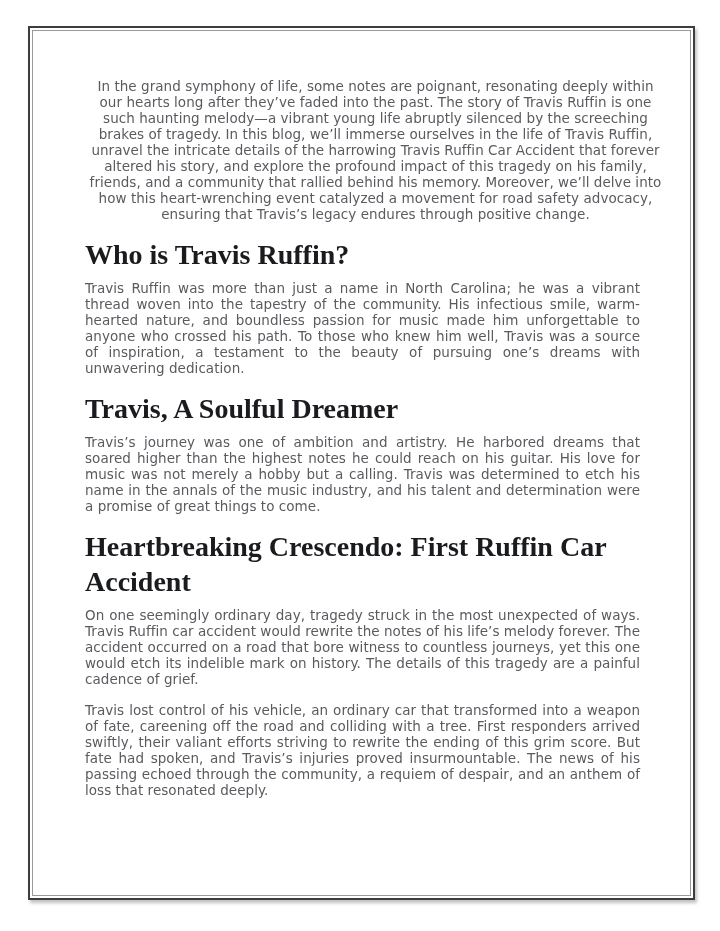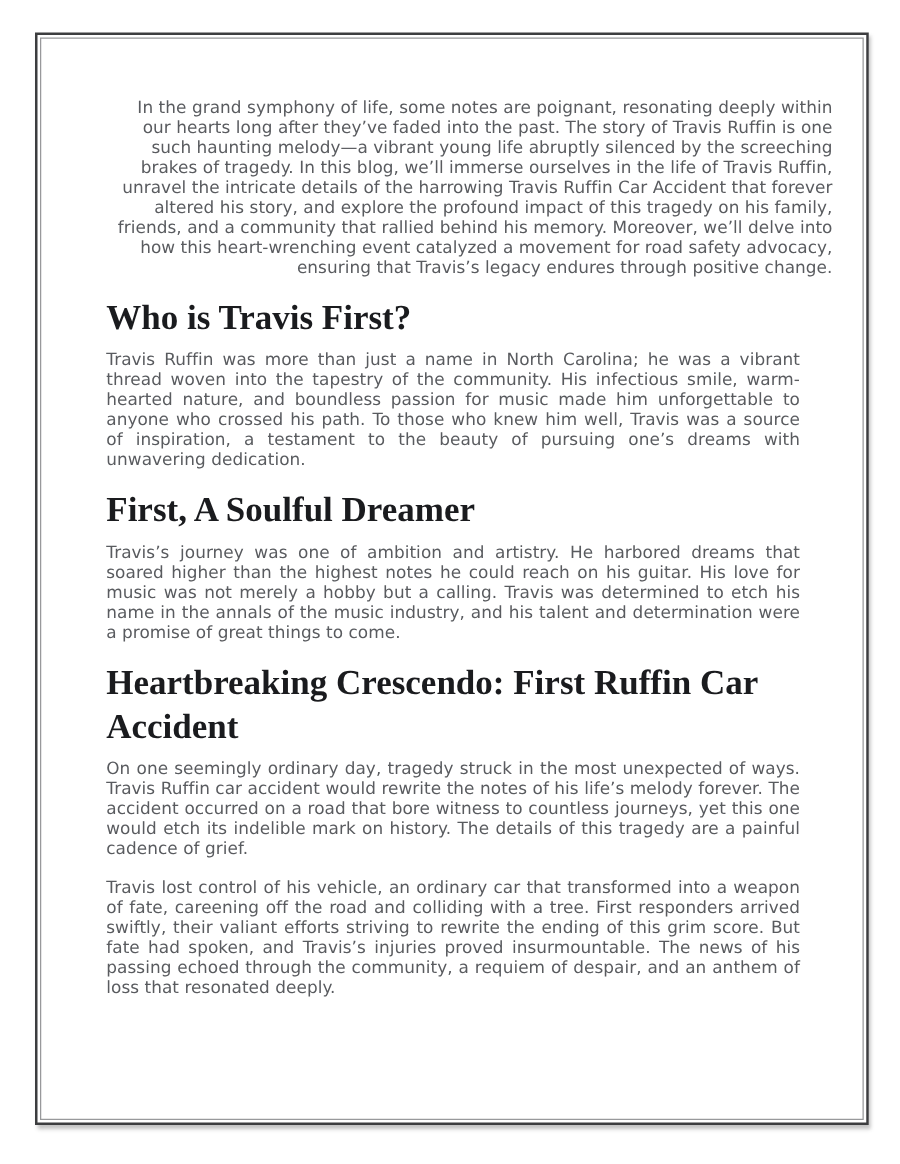--- a/index.html
+++ b/index.html
@@ -39,21 +39,21 @@
   }
   p.body-text {
     margin: 0 0 15px 0;
     font-size: 13.5px;
     line-height: 16px;
     letter-spacing: 0.05px;
     color: #595b5f;
     text-align: justify;
   }
   p.body-text.ragged {
-    text-align: right;
+    text-align: center;
     margin-right: -26px;
   }
   h2.section-heading {
     margin: 5px 0 8px 0;
     font-family: "Liberation Serif", "DejaVu Serif", serif;
     font-weight: 700;
     font-size: 28px;
     line-height: 35px;
     color: #1a1b1e;
     letter-spacing: 0;
@@ -62,24 +62,24 @@
 </style>
 </head>
 <body>
 
 <div class="frame-outer">
   <div class="frame-inner">
     <div class="content">
 
       <p class="body-text ragged">In the grand symphony of life, some notes are poignant, resonating deeply within our hearts long after they’ve faded into the past. The story of Travis Ruffin is one such haunting melody—a vibrant young life abruptly silenced by the screeching brakes of tragedy. In this blog, we’ll immerse ourselves in the life of Travis Ruffin, unravel the intricate details of the harrowing Travis Ruffin Car Accident that forever altered his story, and explore the profound impact of this tragedy on his family, friends, and a community that rallied behind his memory. Moreover, we’ll delve into how this heart-wrenching event catalyzed a movement for road safety advocacy, ensuring that Travis’s legacy endures through positive change.</p>
 
-      <h2 class="section-heading">Who is Travis First?</h2>
+      <h2 class="section-heading">Who is Travis Ruffin?</h2>
       <p class="body-text">Travis Ruffin was more than just a name in North Carolina; he was a vibrant thread woven into the tapestry of the community. His infectious smile, warm-hearted nature, and boundless passion for music made him unforgettable to anyone who crossed his path. To those who knew him well, Travis was a source of inspiration, a testament to the beauty of pursuing one’s dreams with unwavering dedication.</p>
 
-      <h2 class="section-heading">First, A Soulful Dreamer</h2>
+      <h2 class="section-heading">Travis, A Soulful Dreamer</h2>
       <p class="body-text">Travis’s journey was one of ambition and artistry. He harbored dreams that soared higher than the highest notes he could reach on his guitar. His love for music was not merely a hobby but a calling. Travis was determined to etch his name in the annals of the music industry, and his talent and determination were a promise of great things to come.</p>
 
       <h2 class="section-heading">Heartbreaking Crescendo: First Ruffin Car Accident</h2>
       <p class="body-text">On one seemingly ordinary day, tragedy struck in the most unexpected of ways. Travis Ruffin car accident would rewrite the notes of his life’s melody forever. The accident occurred on a road that bore witness to countless journeys, yet this one would etch its indelible mark on history. The details of this tragedy are a painful cadence of grief.</p>
       <p class="body-text">Travis lost control of his vehicle, an ordinary car that transformed into a weapon of fate, careening off the road and colliding with a tree. First responders arrived swiftly, their valiant efforts striving to rewrite the ending of this grim score. But fate had spoken, and Travis’s injuries proved insurmountable. The news of his passing echoed through the community, a requiem of despair, and an anthem of loss that resonated deeply.</p>
 
     </div>
   </div>
 </div>
 

